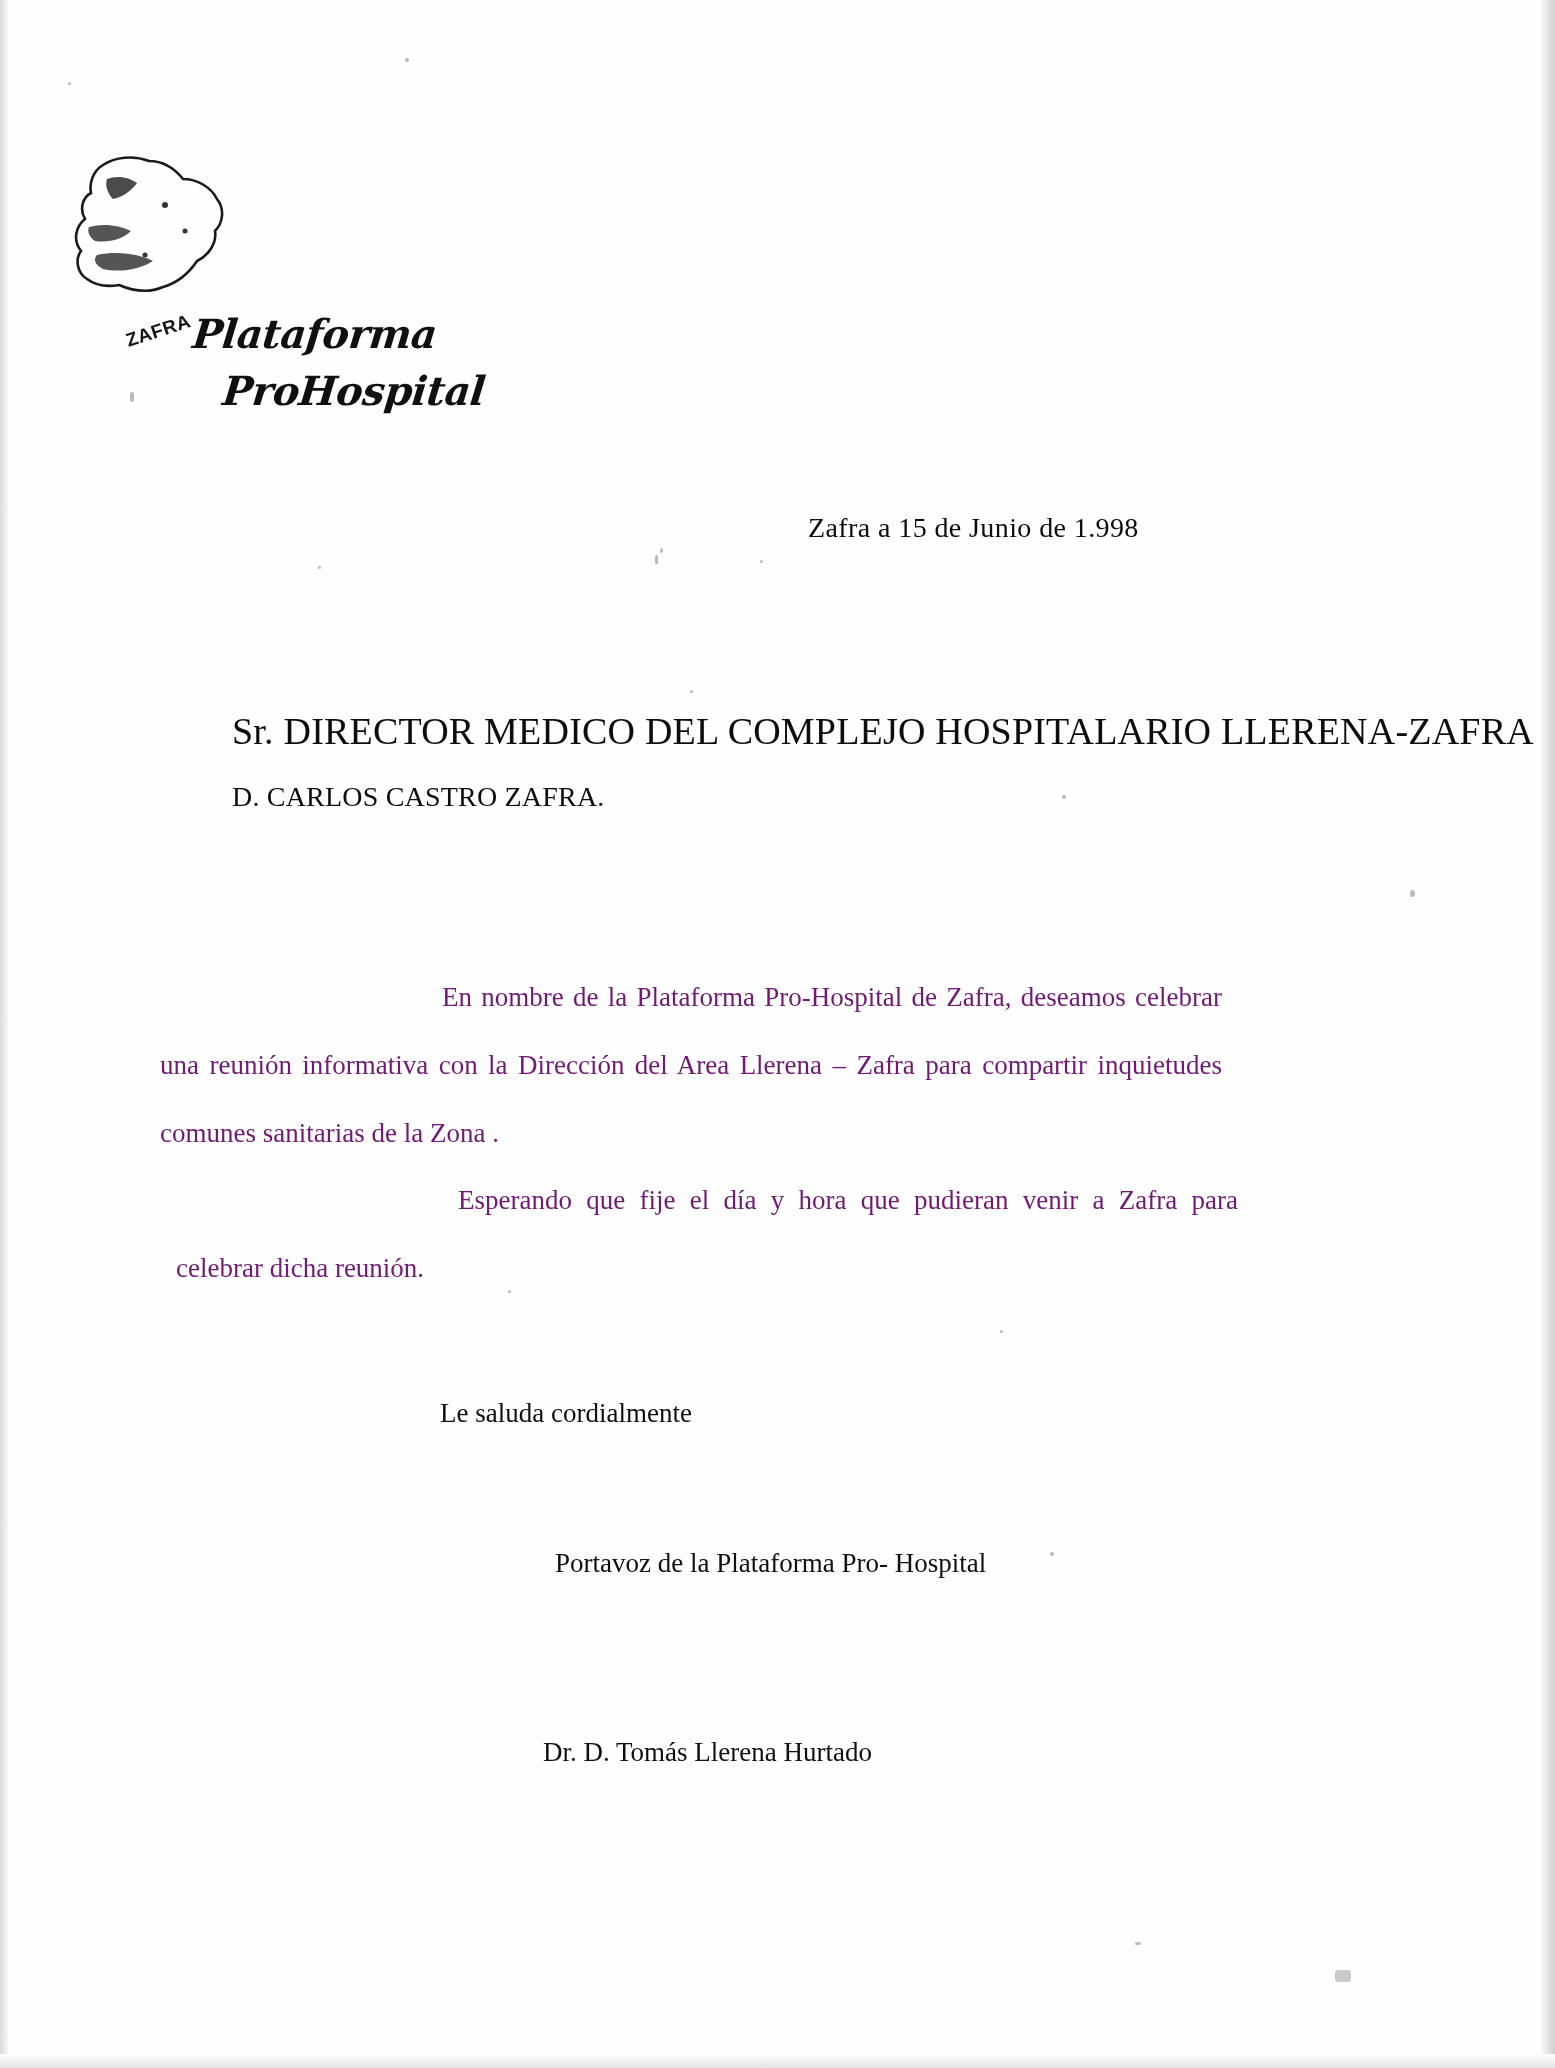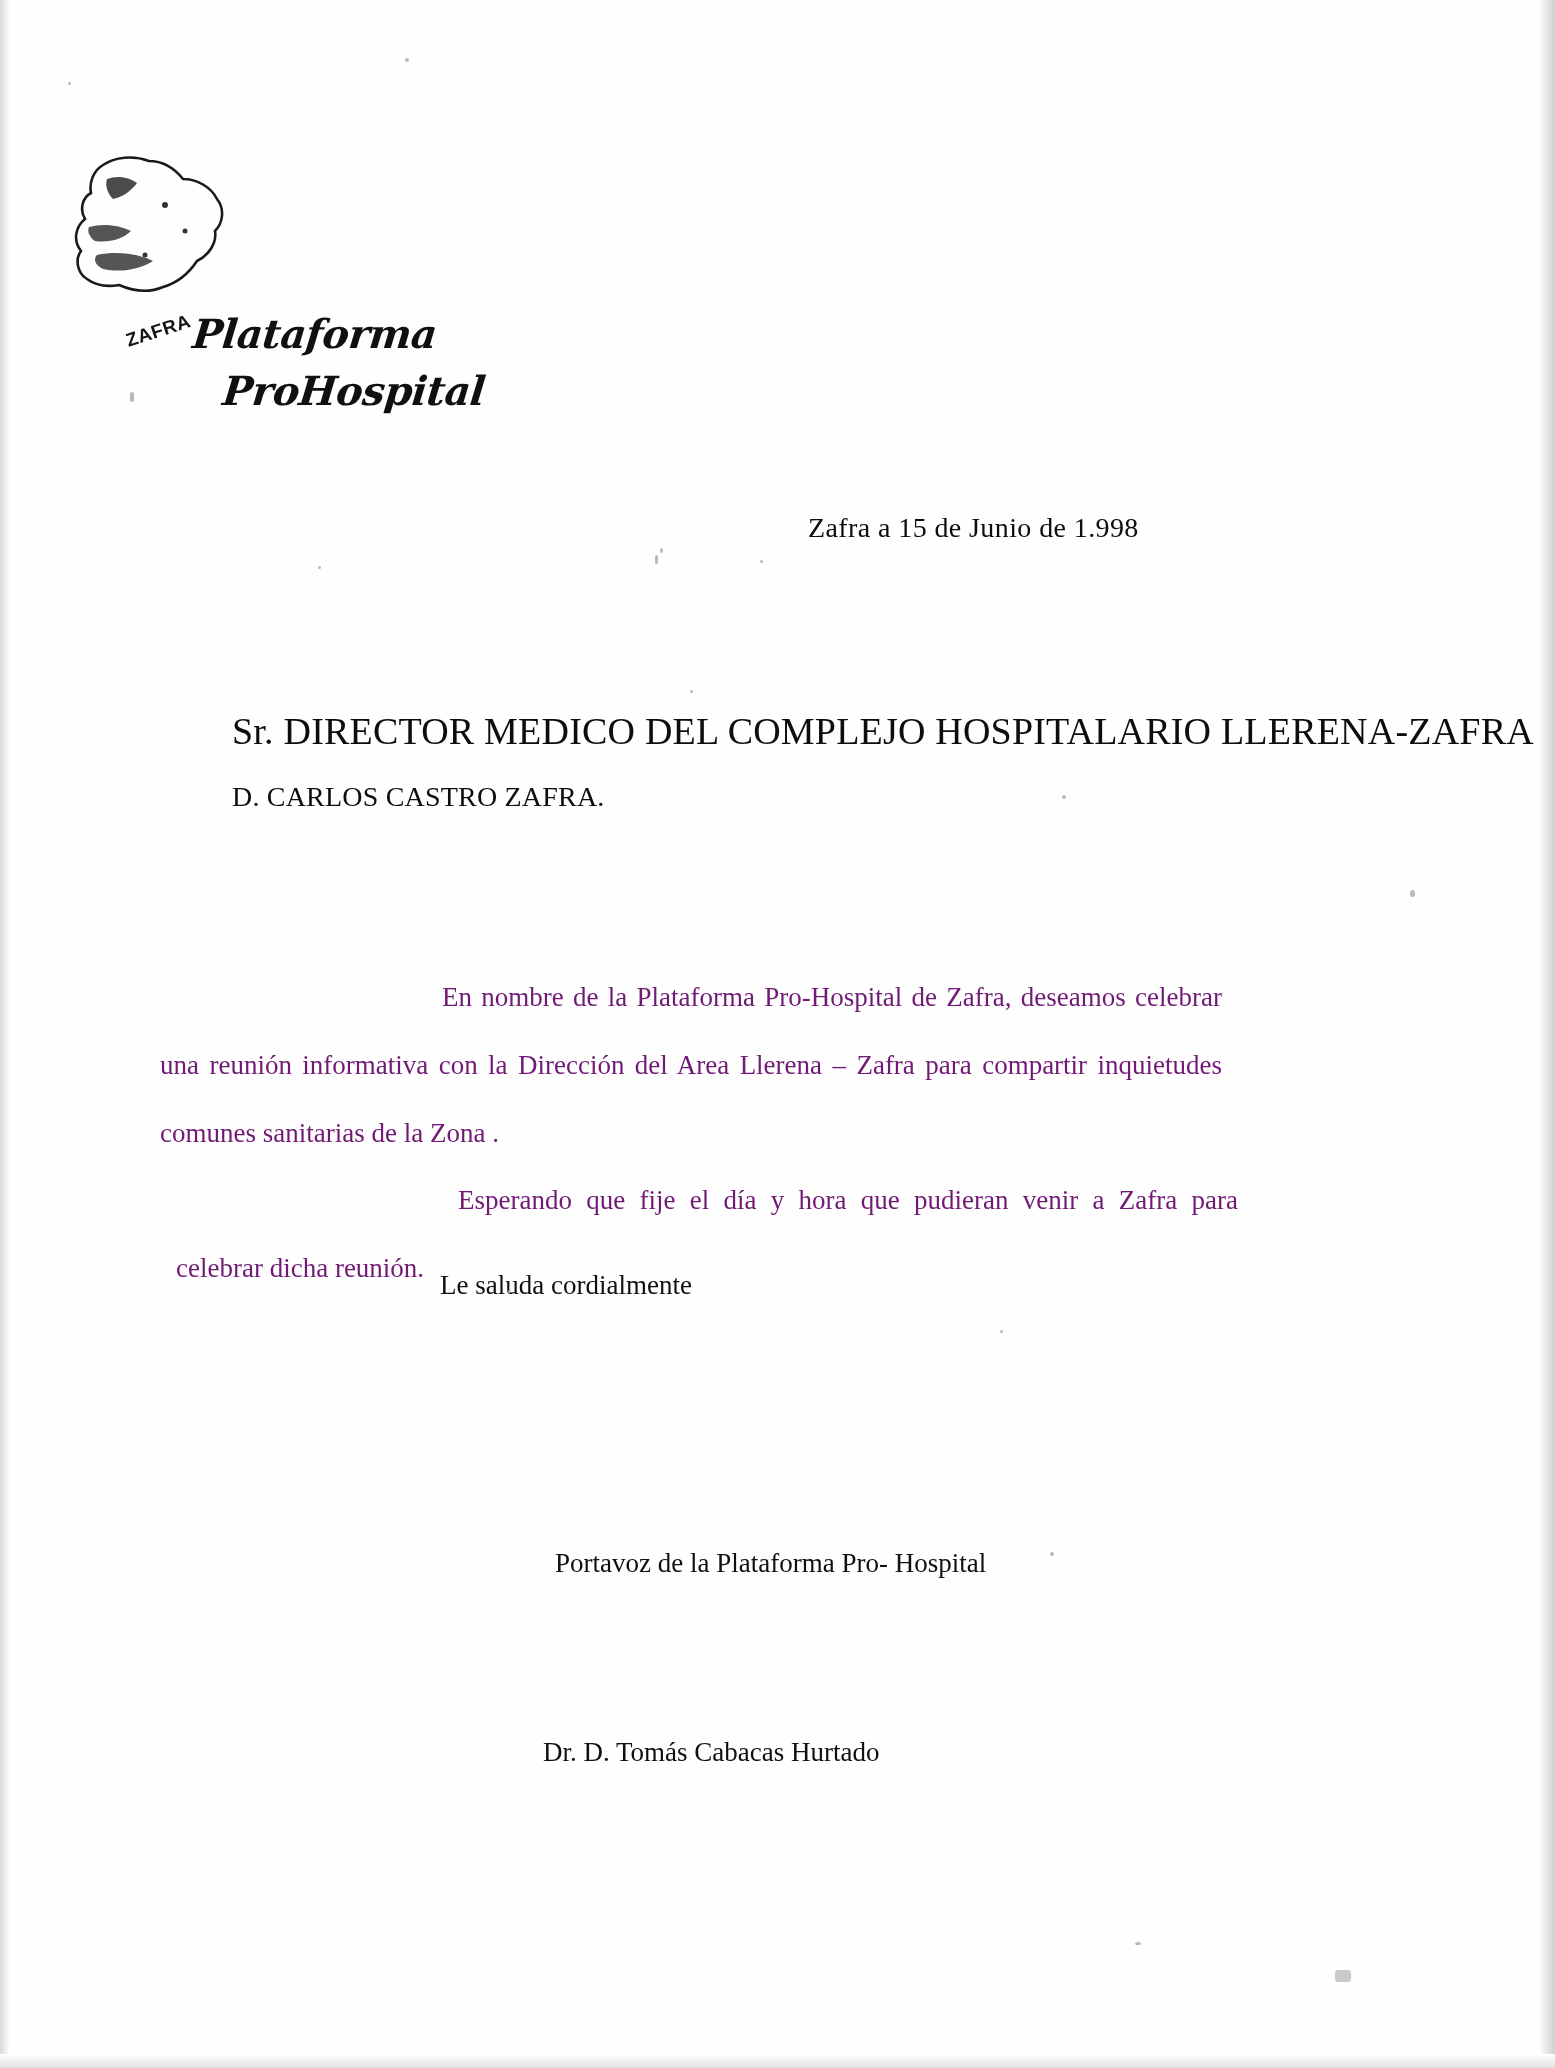--- a/index.html
+++ b/index.html
@@ -124,21 +124,21 @@
     color: #701a75;
     line-height: 68px;
     text-align: justify;
     text-indent: 282px;
   }
   .para-1 { top: 963px; }
   .para-2 { top: 1166px; margin-left: 16px; }
   .closing {
     position: absolute;
     left: 440px;
-    top: 1270px;
+    top: 1398px;
     font-size: 27px;
     color: #101010;
     white-space: nowrap;
   }
   .role {
     position: absolute;
     left: 537px;
     top: 1548px;
     font-size: 27px;
     color: #101010;
@@ -202,21 +202,21 @@
   <div class="date-line">Zafra a 15 de Junio de 1.998</div>
 
   <div class="addressee-1">Sr.  DIRECTOR MEDICO DEL COMPLEJO HOSPITALARIO LLERENA-ZAFRA</div>
   <div class="addressee-2">D. CARLOS CASTRO ZAFRA.</div>
 
   <div class="para para-1">En nombre de la Plataforma Pro-Hospital   de Zafra, deseamos celebrar una reunión informativa con la Dirección del Area Llerena – Zafra para compartir inquietudes comunes sanitarias de la Zona .</div>
   <div class="para para-2">Esperando que fije el día y hora que pudieran venir a Zafra para celebrar dicha reunión.</div>
 
   <div class="closing">Le saluda cordialmente</div>
   <div class="role">Portavoz de la Plataforma Pro- Hospital</div>
-  <div class="signer">Dr. D. Tomás Cabacas Hurtado</div>
+  <div class="signer">Dr. D. Tomás Llerena Hurtado</div>
 
   <div class="speck" style="left:405px;top:58px;width:4px;height:4px;"></div>
   <div class="speck" style="left:68px;top:82px;width:3px;height:3px;"></div>
   <div class="speck" style="left:760px;top:560px;width:3px;height:3px;"></div>
   <div class="speck" style="left:660px;top:548px;width:3px;height:5px;"></div>
   <div class="speck" style="left:318px;top:566px;width:3px;height:3px;"></div>
   <div class="speck" style="left:690px;top:690px;width:3px;height:3px;"></div>
   <div class="speck" style="left:1062px;top:795px;width:4px;height:4px;"></div>
   <div class="speck" style="left:1410px;top:890px;width:5px;height:7px;"></div>
   <div class="speck" style="left:508px;top:1290px;width:3px;height:3px;"></div>

